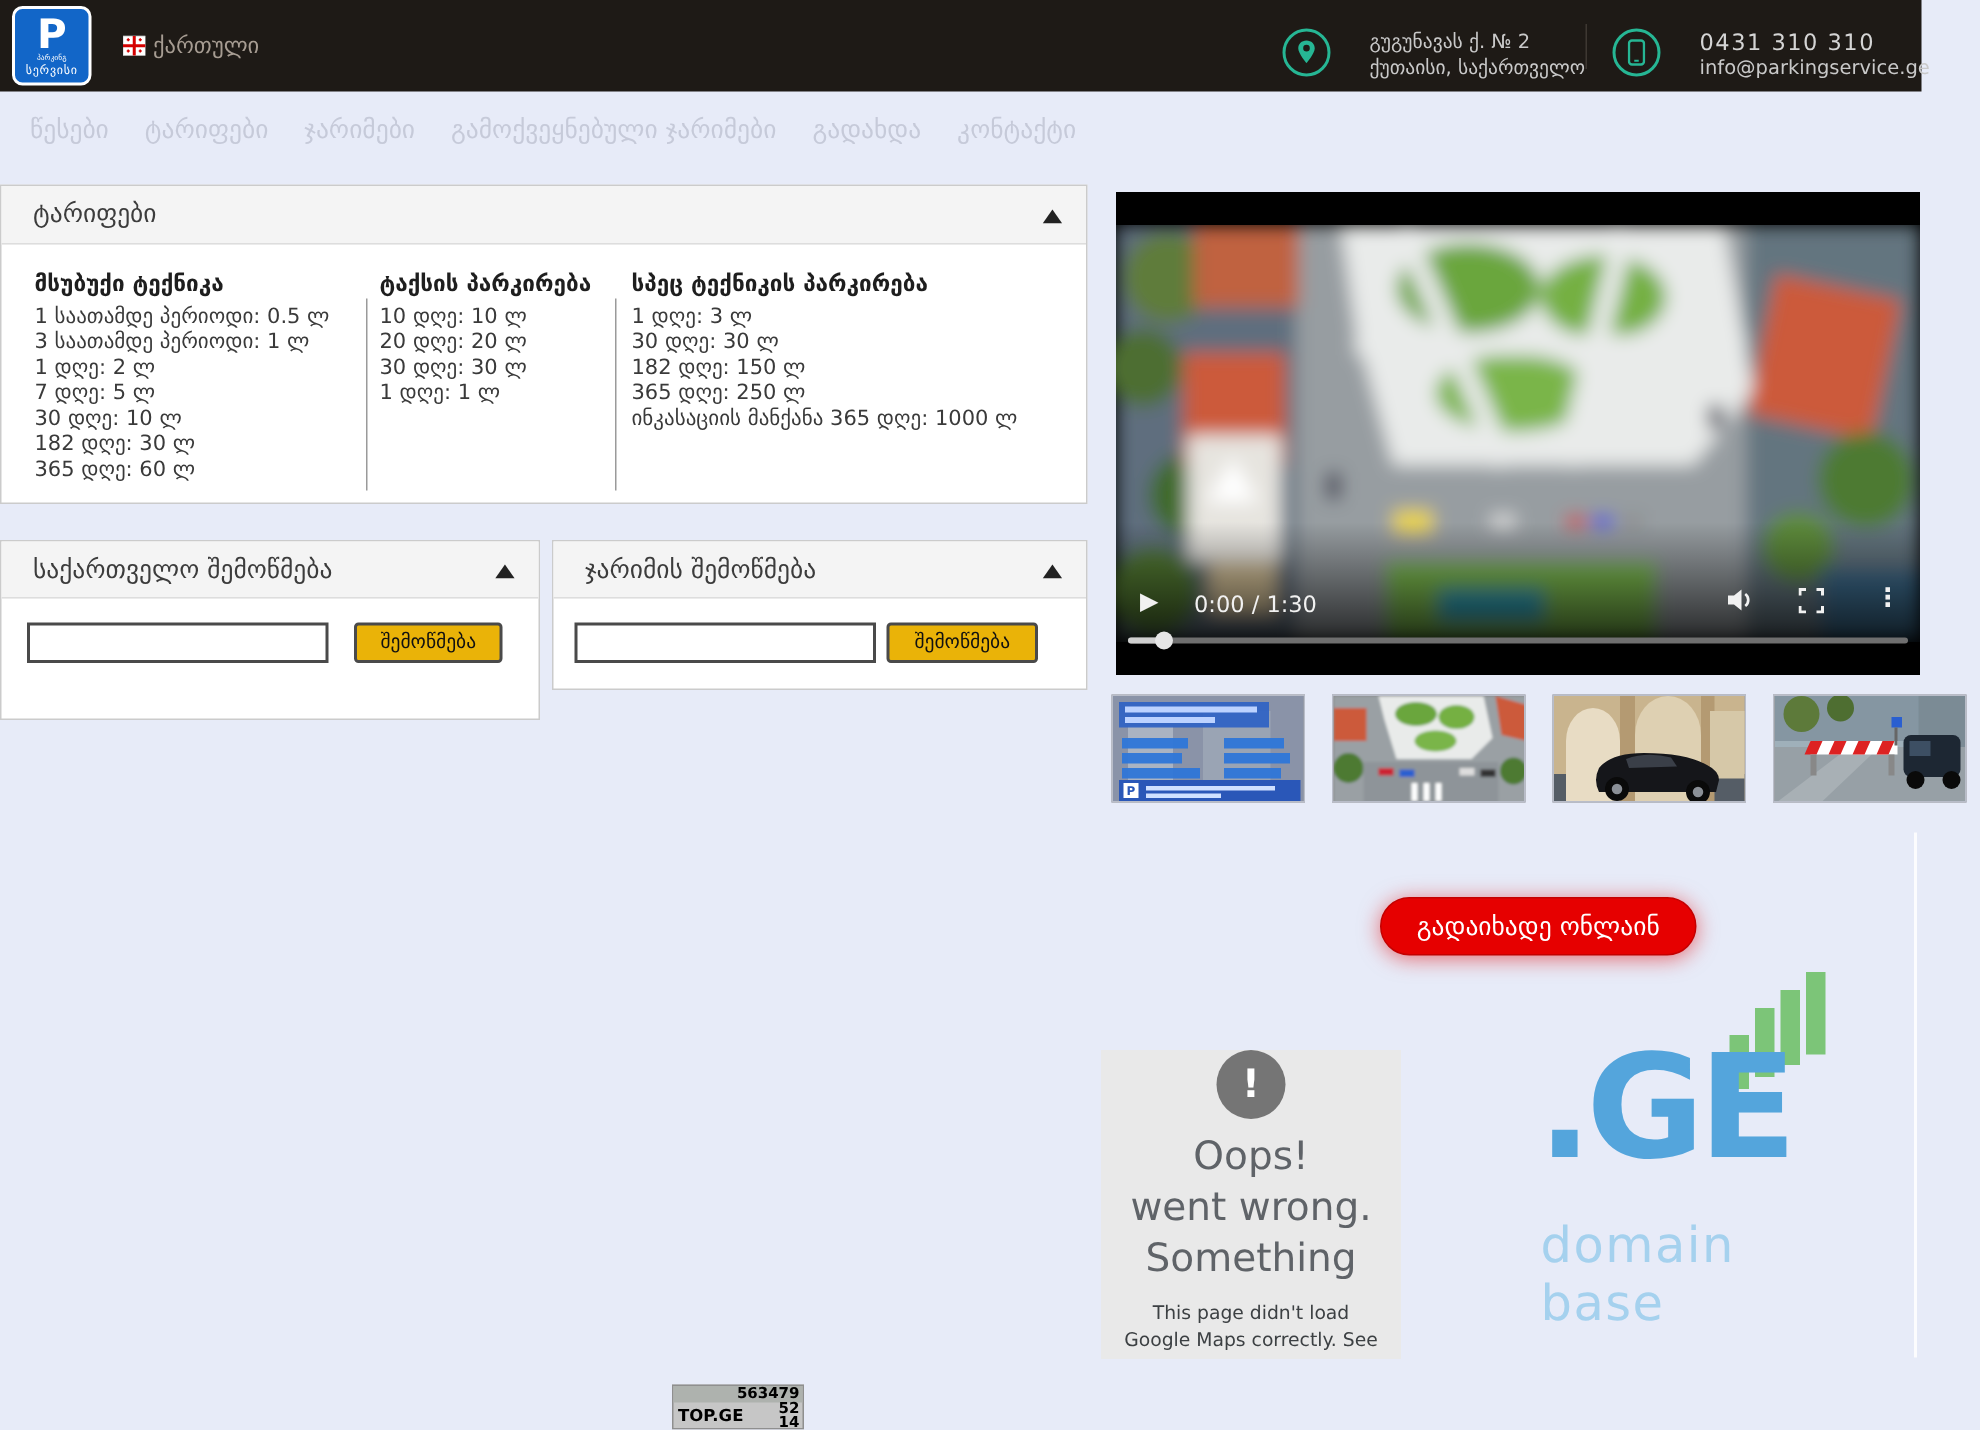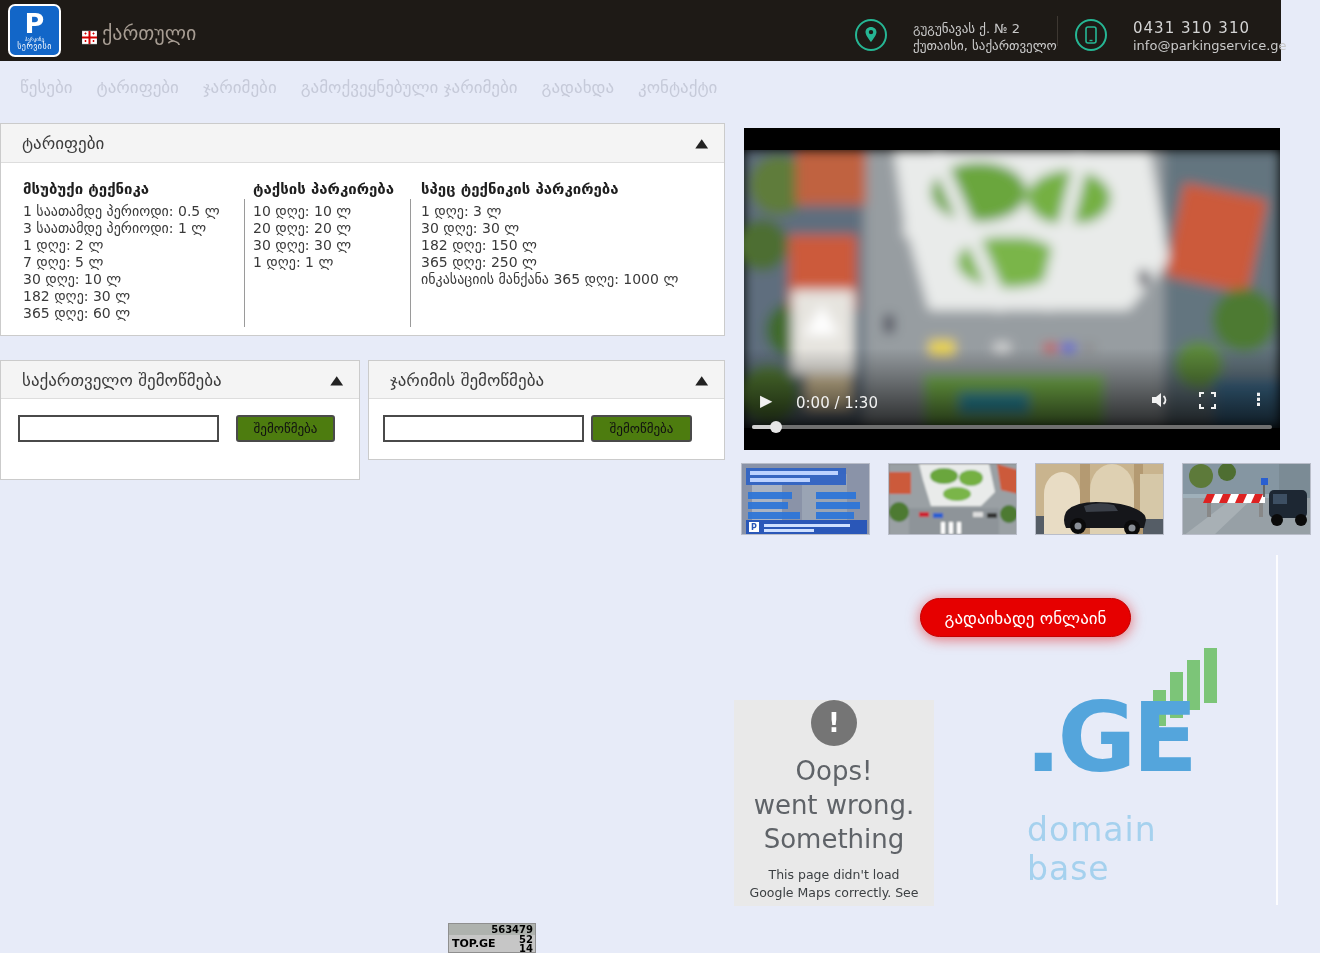--- a/index.html
+++ b/index.html
@@ -15,22 +15,22 @@
   .header { left:0; top:0; width:1281px; height:61px; background:#1e1a16; }
   .logo-box {
     left:8px; top:4px; width:53px; height:53px;
     background:#1266c8; border:2px solid #fff; border-radius:7px;
     display:flex; flex-direction:column; align-items:center; justify-content:center;
     color:#fff;
   }
   .logo-p { font-size:27px; font-weight:bold; line-height:27px; }
   .logo-sub1 { font-size:5px; line-height:5px; }
   .logo-sub2 { font-size:8px; line-height:9px; letter-spacing:.5px; }
-  .lang { left:82px; top:21px; display:flex; align-items:flex-end; gap:5px;
-    color:#a69c92; font-size:20px; cursor:pointer; }
+  .lang { left:82px; top:21px; display:flex; align-items:center; gap:5px;
+    color:#a69c92; font-size:15px; cursor:pointer; }
   .contact-item { top:19px; display:flex; gap:26px; }
   .contact-circle { width:32px; height:32px; border:2px solid #26b694; border-radius:50%;
     display:flex; align-items:center; justify-content:center; flex:0 0 auto; }
   .contact-text { color:#c9c9c9; font-size:13px; line-height:17px; padding-top:1px; }
   .contact-text .big { font-size:15px; letter-spacing:1px; color:#d4d4d4; }
   .header-divider { left:1057px; top:16px; width:1px; height:30px; background:#3e3832; }
 
   
   .nav { left:20px; top:77px; display:flex; gap:24px; }
   .nav span { color:#c6cad9; font-size:17px; cursor:pointer; white-space:nowrap; }
@@ -45,21 +45,21 @@
 
   .tariffs { left:0; top:123px; width:725px; height:213px; }
   .tcol-title { position:absolute; font-size:15px; font-weight:bold; color:#1e1e1e; top:56px; }
   .tcol-rows { position:absolute; top:79px; font-size:14px; color:#3a3a3a; line-height:17px; }
   .tdivider { position:absolute; top:75px; width:1px; height:128px; background:#9a9a9a; }
 
   .check-panel .panel-header { height:38px; }
   .check-input { position:absolute; top:54px; height:27px; width:201px;
     border:2px solid #4a4a4a; background:#fff; font-size:14px; padding:0 5px; }
   .check-btn { position:absolute; top:54px; height:27px;
-    background:#4d7c0f; border:2px solid #4a4a4a; border-radius:3px;
+    background:#eab308; border:2px solid #4a4a4a; border-radius:3px;
     font-size:13px; color:#111; font-family:inherit; cursor:pointer; }
 
   
   .video-box { left:744px; top:128px; width:536px; height:322px; background:#000; }
   .video-frame { position:absolute; left:0; top:22px; width:536px; height:278px; overflow:hidden; }
   .video-grad { position:absolute; left:0; bottom:22px; width:536px; height:80px;
     background:linear-gradient(to top, rgba(0,0,0,.75), rgba(0,0,0,0)); }
   .vctrl { position:absolute; color:#f1f1f1; }
   .vtime { font-size:15px; }
   .vprogress { position:absolute; left:8px; top:297px; width:520px; height:4px;

